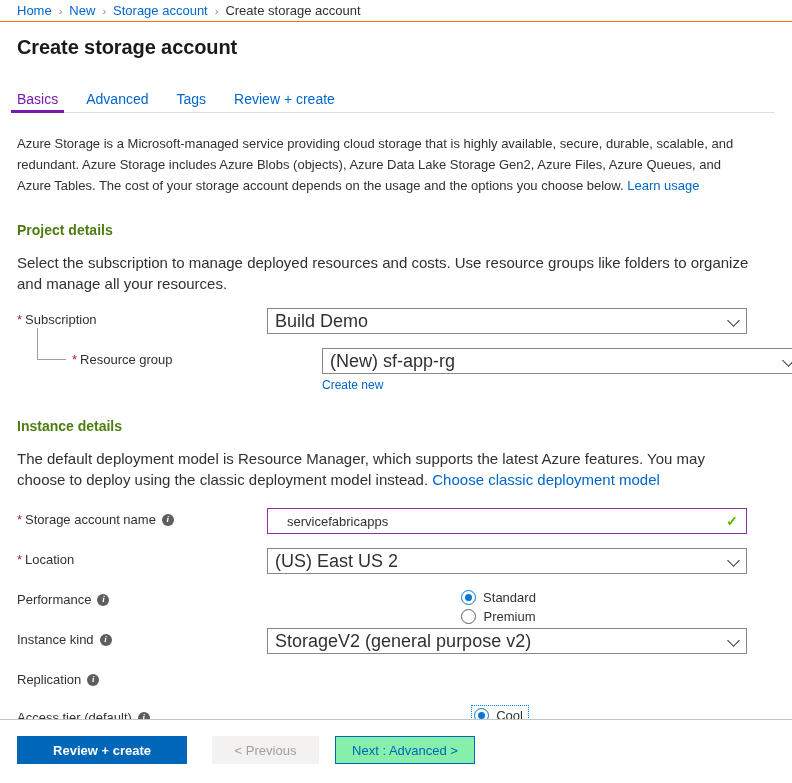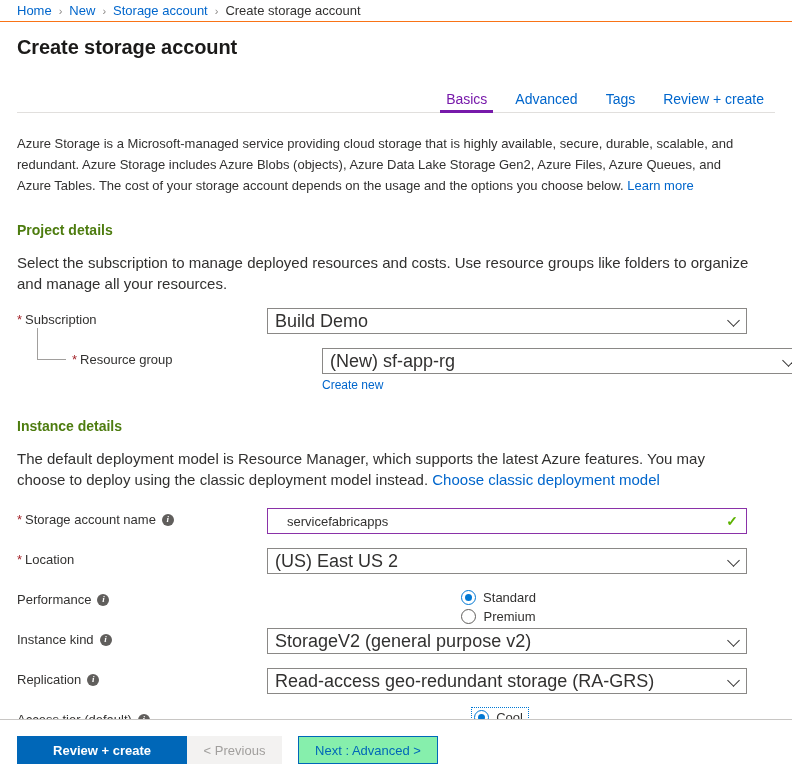--- a/index.html
+++ b/index.html
@@ -52,21 +52,20 @@
   }
 
   
   .tabs {
     margin-top: 24px;
     padding-left: 17px;
     display: flex;
     align-items: flex-end;
     height: 30px;
     position: relative;
-    justify-content: flex-end;
   }
   .tabs::after {
     content: "";
     position: absolute;
     left: 17px;
     right: 17px;
     bottom: 0;
     height: 1px;
     background: #e1dfdd;
   }
@@ -316,21 +315,22 @@
     background: #0067b8;
     color: #ffffff;
     border: 1px solid #0067b8;
     font-weight: bold;
     width: 170px;
   }
   .btn-disabled {
     background: #f3f2f1;
     color: #a19f9d;
     border: 1px solid #f3f2f1;
-    width: 95px;
+    width: 107px;
+    margin-left: 25px;
     cursor: default;
   }
   .btn-outline {
     background: #86efac;
     color: #0067b8;
     border: 1px solid #0067b8;
     width: 140px;
     margin-left: 16px;
   }
 </style>
@@ -353,21 +353,21 @@
   <div class="tab active">Basics</div>
   <div class="tab">Advanced</div>
   <div class="tab">Tags</div>
   <div class="tab">Review + create</div>
 </div>
 
 <div class="content">
 
   <div class="intro">
     <span>Azure Storage is a Microsoft-managed service providing cloud storage that is highly available, secure, durable, scalable, and redundant. Azure Storage includes Azure Blobs (objects), Azure Data Lake Storage Gen2, Azure Files, Azure Queues, and Azure Tables. The cost of your storage account depends on the usage and the options you choose below.</span>
-    <span class="inline-link">Learn more</span>
+    <span class="inline-link">Learn usage</span>
   </div>
 
   <div class="section-heading">Project details</div>
   <div class="section-desc">Select the subscription to manage deployed resources and costs. Use resource groups like folders to organize and manage all your resources.</div>
 
   <div class="form-row">
     <div class="form-label">
       <span class="req-star">*</span>
       <span>Subscription</span>
     </div>
@@ -457,26 +457,20 @@
         <span class="chevron"></span>
       </div>
     </div>
   </div>
 
   <div class="form-row">
     <div class="form-label">
       <span>Replication</span>
       <span class="info-icon">i</span>
     </div>
-    <div class="field-col">
-      <div class="select-box">
-        <span>Read-access geo-redundant storage (RA-GRS)</span>
-        <span class="chevron"></span>
-      </div>
-    </div>
   </div>
 
   <div class="form-row">
     <div class="form-label">
       <span>Access tier (default)</span>
       <span class="info-icon">i</span>
     </div>
     <div class="field-col">
       <div class="radio-group">
         <div class="radio-item focused">

